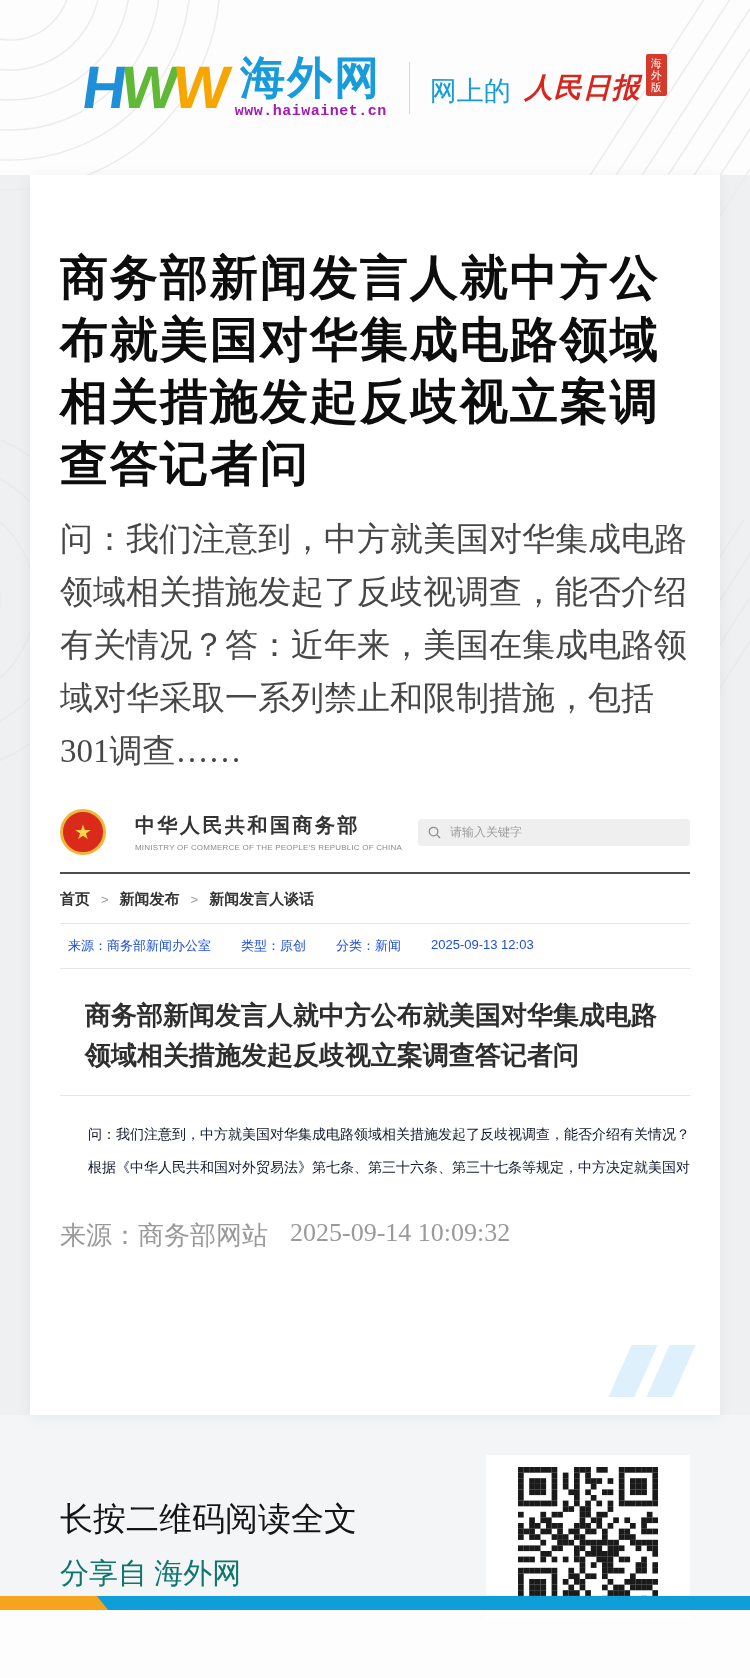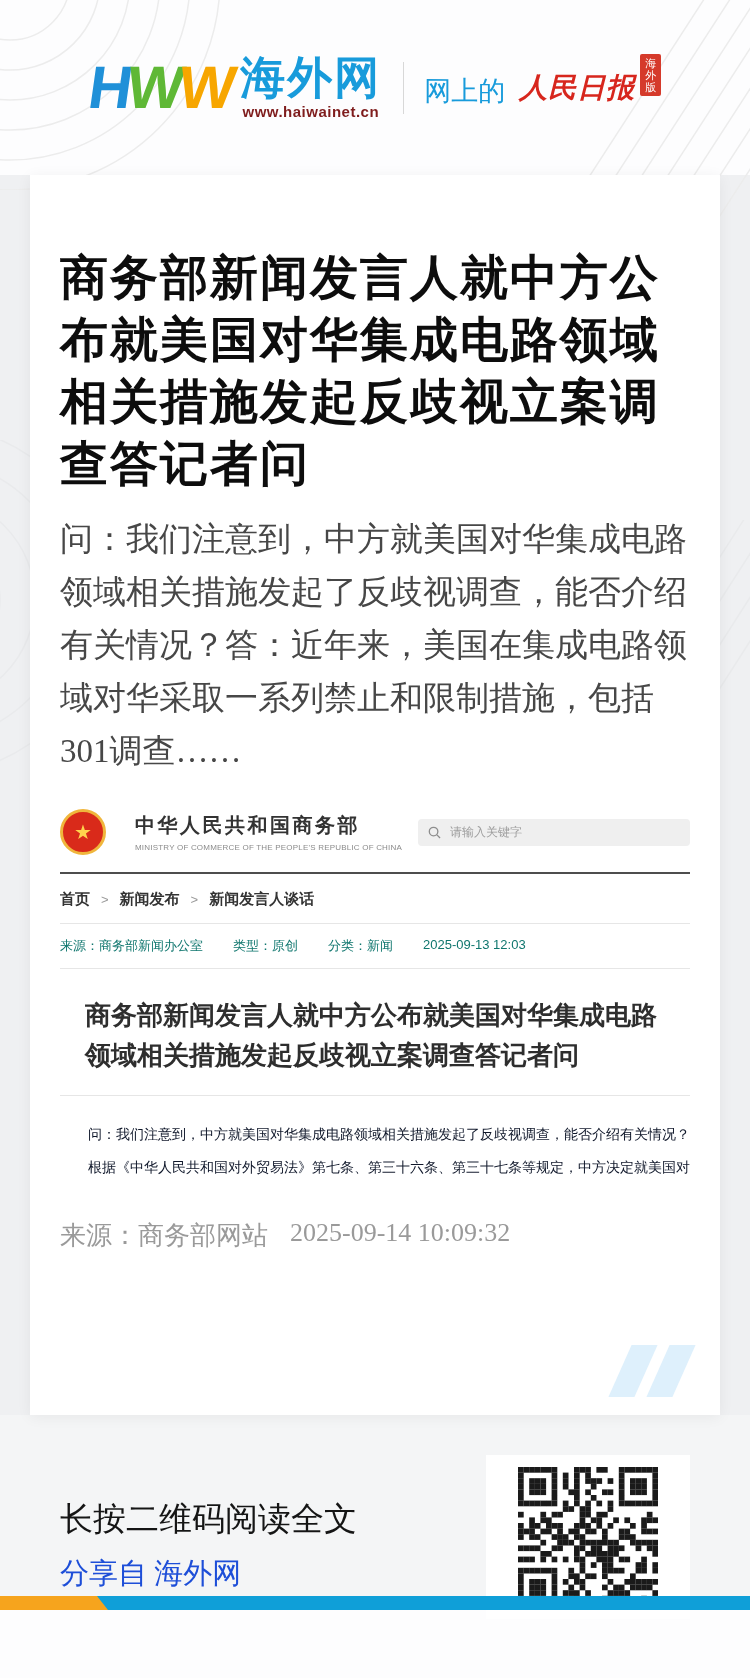--- a/index.html
+++ b/index.html
@@ -12,21 +12,21 @@
   .deco svg { display:block; }
 
   
   .masthead { position:relative; height:175px; display:flex; align-items:center; justify-content:center; z-index:1; }
   .logo-hww { font-weight:bold; font-size:60px; letter-spacing:-5px; transform:skewX(-8deg); line-height:1; }
   .logo-hww .l1 { color:#1f90d8; }
   .logo-hww .l2 { color:#5fb836; }
   .logo-hww .l3 { color:#f7a600; }
   .logo-site { display:flex; flex-direction:column; align-items:center; margin-left:10px; }
   .site-name { color:#189bdb; font-size:45px; font-weight:bold; letter-spacing:2px; font-family:"Liberation Serif","DejaVu Serif",serif; line-height:1.05; }
-  .site-url  { color:#7f1d1d; font-size:15px; font-weight:bold; letter-spacing:.5px; margin-top:1px; }
+  .site-url  { color:#a21caf; font-size:15px; font-weight:bold; letter-spacing:.5px; margin-top:1px;font-family:Liberation Mono, monospace; }
   .vert-div { width:1px; height:52px; background:#d8d8d8; margin:0 20px 0 22px; }
   .tagline { color:#189bdb; font-size:27px; margin-top:6px; }
   .brand { color:#d7261d; font-size:28px; font-weight:bold; font-style:italic; font-family:"Liberation Serif","DejaVu Serif",serif; margin-left:14px; letter-spacing:1px; }
   .edition-badge { background:#d53a2b; color:#fff; font-size:11px; line-height:12px; padding:3px 5px; margin-left:5px; margin-top:-26px; display:flex; flex-direction:column; align-items:center; border-radius:2px; }
 
   
   .content-band { background:#eff0f2; padding:0 30px; }
   .card { position:relative; z-index:1; background:#fff; height:1240px; overflow:hidden;
           box-shadow:0 2px 14px rgba(0,0,0,.06); padding:72px 26px 0 30px; }
 
@@ -44,38 +44,38 @@
   .gov-cn { font-size:20px; font-weight:bold; color:#333; letter-spacing:2.5px; }
   .gov-en { font-size:8px; color:#8b8b8b; letter-spacing:.2px; margin-top:4px; }
   .gov-search { margin-left:auto; width:272px; height:27px; background:#efefef; border-radius:4px;
                 display:flex; align-items:center; padding:0 10px; }
   .gov-search .mag { width:13px; height:13px; flex:0 0 auto; }
   .gov-search .ph { color:#9d9d9d; font-size:12px; margin-left:9px; }
   .rule-dark { height:2px; background:#4d4d4d; margin-top:12px; }
   .crumbs { padding:16px 0 14px 0; font-size:15px; font-weight:bold; color:#333; display:flex; align-items:center; }
   .crumb-sep { color:#9a9a9a; font-weight:normal; font-size:13px; margin:0 11px; }
   .rule-lite { height:1px; background:#e6e6e6; }
-  .gov-meta { padding:13px 0; font-size:13px; color:#0f766e; display:flex; }
+  .gov-meta { padding:13px 0; font-size:13px; color:#1d4ed8; display:flex;margin-left:8px; }
   .gov-meta span { margin-right:30px; }
   .gov-title { padding:26px 25px 20px 25px; font-size:26px; font-weight:bold; color:#2e2e2e; line-height:40px; }
   .gov-paras { padding:22px 0 8px 0; font-size:14px; color:#0f172a; }
   .gov-paras p { line-height:33px; text-indent:28px; }
   .gov-paras p.clip-line { white-space:nowrap; overflow:hidden; }
 
   .source-row { margin-top:26px; font-family:"Liberation Serif","DejaVu Serif",serif;
                 font-size:26px; color:#9a9a9a; display:flex; }
   .source-row .ts { margin-left:22px; }
 
   .slashes { position:absolute; right:36px; bottom:18px; display:flex; }
   .slash { width:26px; height:52px; background:#def0fc; transform:skewX(-24deg); margin-left:12px; }
 
   
   .share-section { position:relative; height:181px; background:#f4f5f6; padding:82px 0 0 60px; }
   .share-hint { font-family:"Liberation Serif","DejaVu Serif",serif; font-size:33px; color:#151515; }
-  .share-from { font-family:"Liberation Serif","DejaVu Serif",serif; font-size:29px; color:#1d4ed8; margin-top:12px; }
+  .share-from { font-family:"Liberation Serif","DejaVu Serif",serif; font-size:29px; color:#0f766e; margin-top:12px; }
   .qr-box { position:absolute; right:60px; top:40px; width:204px; height:164px; background:#fff;
             display:flex; align-items:center; justify-content:center; }
   .qr-box svg { display:block; }
 
   
   .bottom-bar { position:relative; height:14px; background:#0f9fd8; }
   .bar-orange { position:absolute; left:0; top:0; height:100%; width:110px; background:#f6a41d;
                 clip-path:polygon(0 0, 97px 0, 108px 100%, 0 100%); }
 </style>
 </head>

